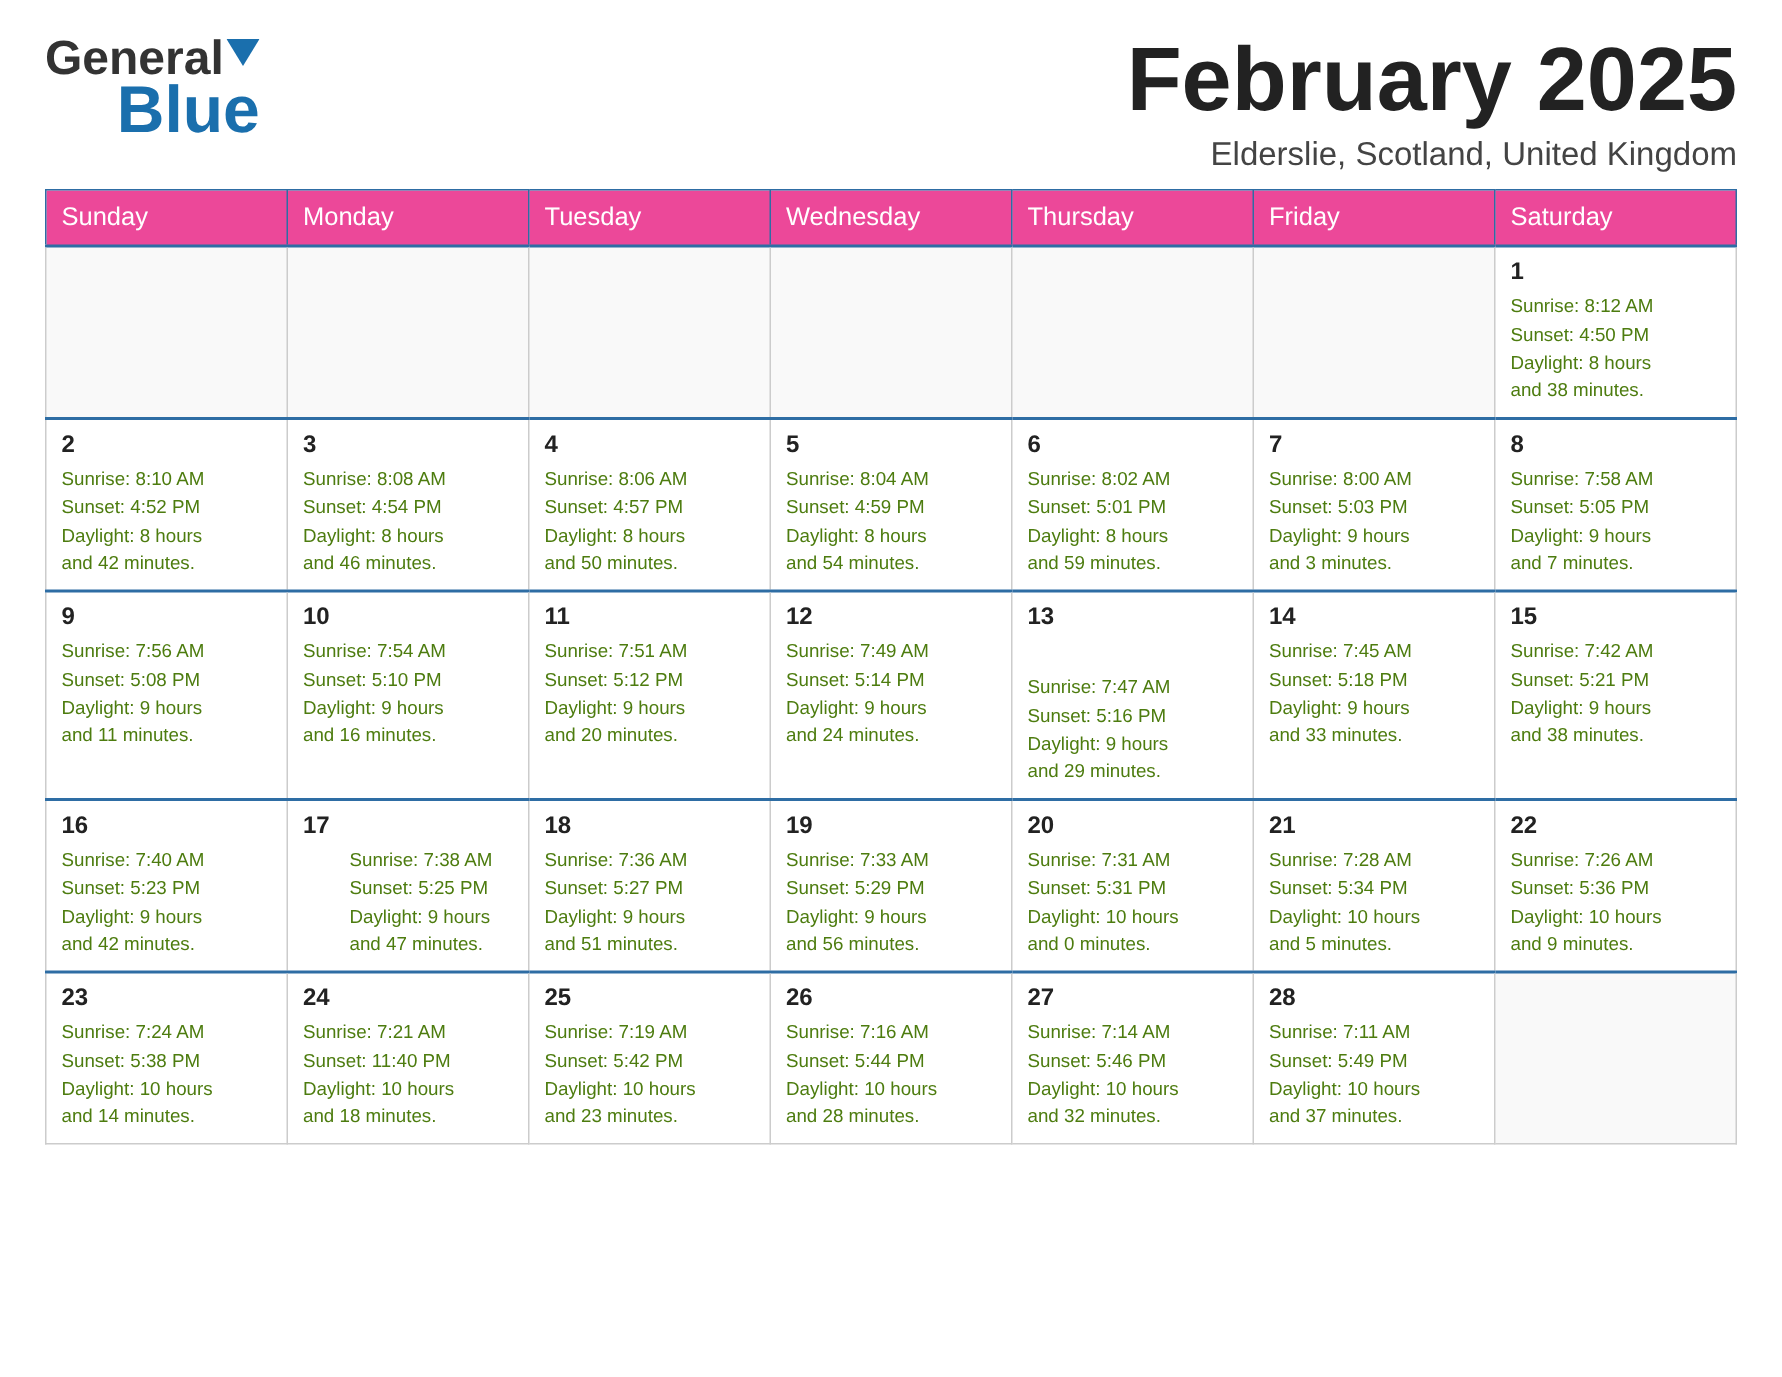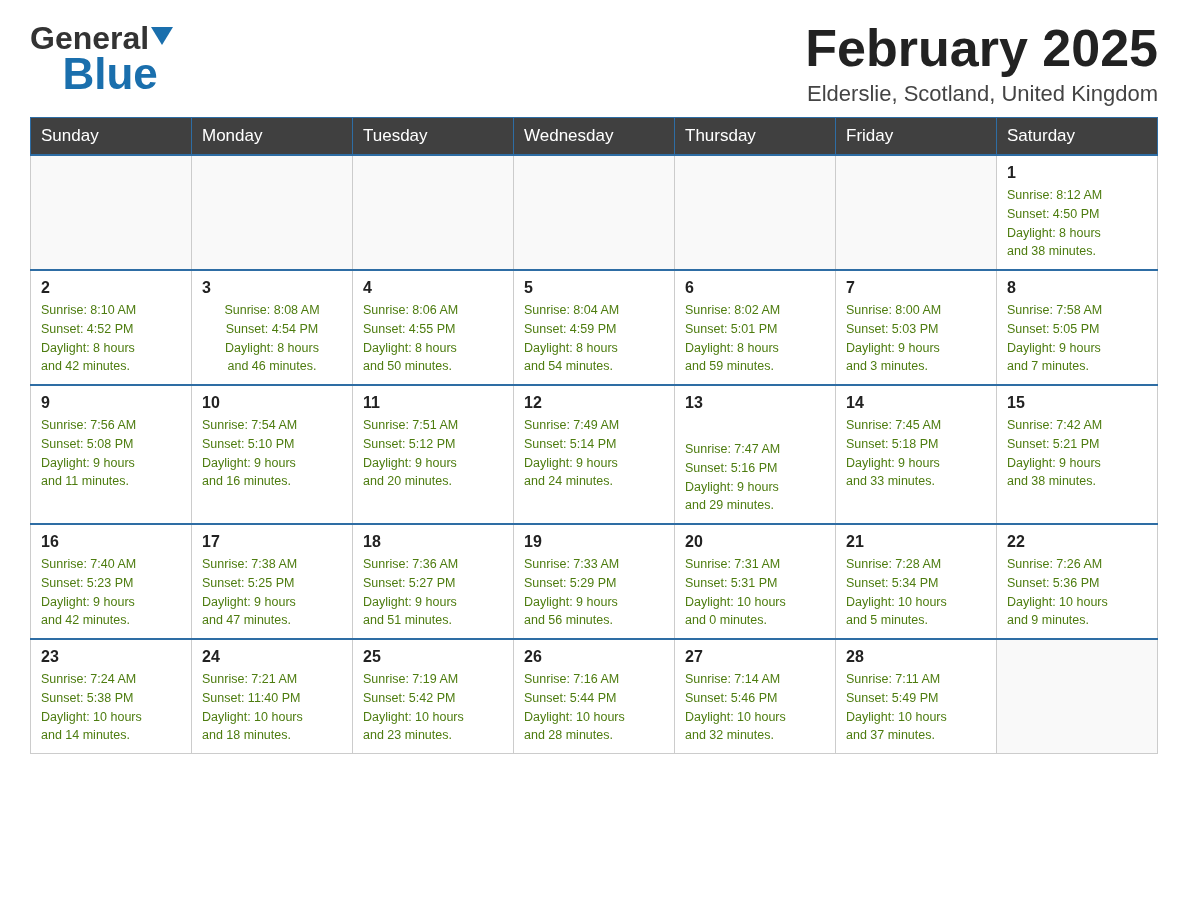--- a/index.html
+++ b/index.html
@@ -12,43 +12,43 @@
     }
     .header {
       display: flex;
       justify-content: space-between;
       align-items: flex-start;
       margin-bottom: 10px;
     }
     .logo {
       display: flex;
       flex-direction: column;
-      align-items: center;
+      align-items: flex-end;
     }
     .title-section {
       text-align: right;
     }
     .month-title {
-      font-size: 52px;
+      font-size: 60px;
       font-weight: bold;
       color: #222;
       line-height: 1.1;
     }
     .location {
       font-size: 22px;
       color: #444;
       margin-top: 4px;
     }
     .calendar {
       width: 100%;
       border-collapse: collapse;
       margin-top: 10px;
     }
     .calendar th {
-      background-color: #404040;
+      background-color: #ec4899;
       color: #fff;
       font-size: 17px;
       font-weight: normal;
       padding: 8px 10px;
       text-align: left;
       border: 1px solid #2e6da4;
     }
     .calendar td {
       vertical-align: top;
       border: 1px solid #ccc;
@@ -129,29 +129,29 @@
       <tr>
         <td>
           <span class="day-number">2</span>
           <div class="day-info" style="white-space: pre-line;">Sunrise: 8:10 AM
 Sunset: 4:52 PM
 Daylight: 8 hours
 and 42 minutes.</div>
         </td>
         <td>
           <span class="day-number">3</span>
-          <div class="day-info" style="white-space: pre-line; text-align: center;">Sunrise: 8:08 AM
+          <div class="day-info" style="white-space: pre-line;">Sunrise: 8:08 AM
 Sunset: 4:54 PM
 Daylight: 8 hours
 and 46 minutes.</div>
         </td>
         <td>
           <span class="day-number">4</span>
           <div class="day-info" style="white-space: pre-line;">Sunrise: 8:06 AM
-Sunset: 4:55 PM
+Sunset: 4:57 PM
 Daylight: 8 hours
 and 50 minutes.</div>
         </td>
         <td>
           <span class="day-number">5</span>
           <div class="day-info" style="white-space: pre-line;">Sunrise: 8:04 AM
 Sunset: 4:59 PM
 Daylight: 8 hours
 and 54 minutes.</div>
         </td>
@@ -231,21 +231,21 @@
       <tr>
         <td>
           <span class="day-number">16</span>
           <div class="day-info" style="white-space: pre-line;">Sunrise: 7:40 AM
 Sunset: 5:23 PM
 Daylight: 9 hours
 and 42 minutes.</div>
         </td>
         <td>
           <span class="day-number">17</span>
-          <div class="day-info" style="white-space: pre-line;">Sunrise: 7:38 AM
+          <div class="day-info" style="white-space: pre-line; margin-left: 31px;">Sunrise: 7:38 AM
 Sunset: 5:25 PM
 Daylight: 9 hours
 and 47 minutes.</div>
         </td>
         <td>
           <span class="day-number">18</span>
           <div class="day-info" style="white-space: pre-line;">Sunrise: 7:36 AM
 Sunset: 5:27 PM
 Daylight: 9 hours
 and 51 minutes.</div>

